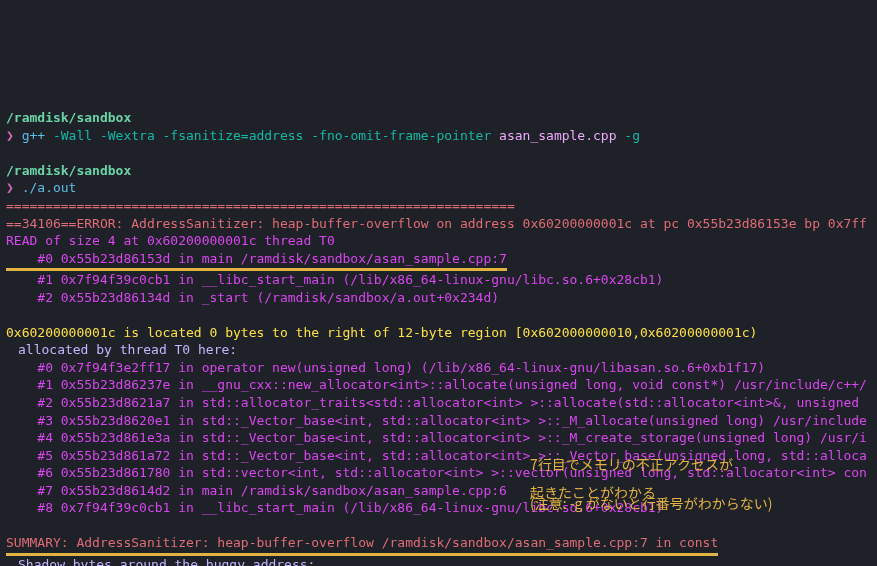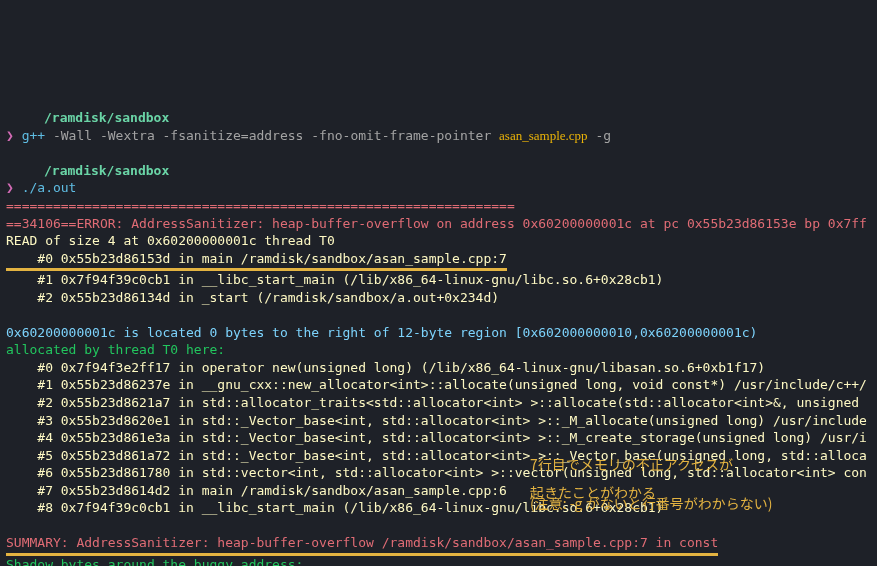--- a/index.html
+++ b/index.html
@@ -11,29 +11,29 @@
     font-size: 13px;
     line-height: 1.35;
     width: 877px;
     height: 566px;
     overflow: hidden;
     white-space: pre;
   }
   .term {
     padding: 4px 6px;
   }
-  .path   { color: #6ad4a6; font-weight: bold; margin-left: 38px; }
+  .path   { color: #6ad4a6; font-weight: bold; }
   .prompt { color: #d36bb5; font-weight: bold; }
   .cmd    { color: #5fbde3; }
-  .opt    { color: #a3a3a3; }
-  .arg    { color: #eab308; font-family: Liberation Serif, serif; }
+  .opt    { color: #14b8a6; }
+  .arg    { color: #f0abfc; }
   .red    { color: #e06c75; }
-  .blue   { color: #fef9c3; }
-  .pink   { color: #22c55e; }
-  .green  { color: #7dd3fc; }
+  .blue   { color: #d946ef; }
+  .pink   { color: #c4b5fd; margin-left: 12px; }
+  .green  { color: #fde047; }
   .und-y  {
     border-bottom: 3px solid #e3b341;
     display: inline-block;
     padding-bottom: 1px;
   }
   .annotation {
     position: absolute;
     left: 530px;
     color: #e3b341;
     font-family: "Hiragino Sans", "Noto Sans JP", sans-serif;

